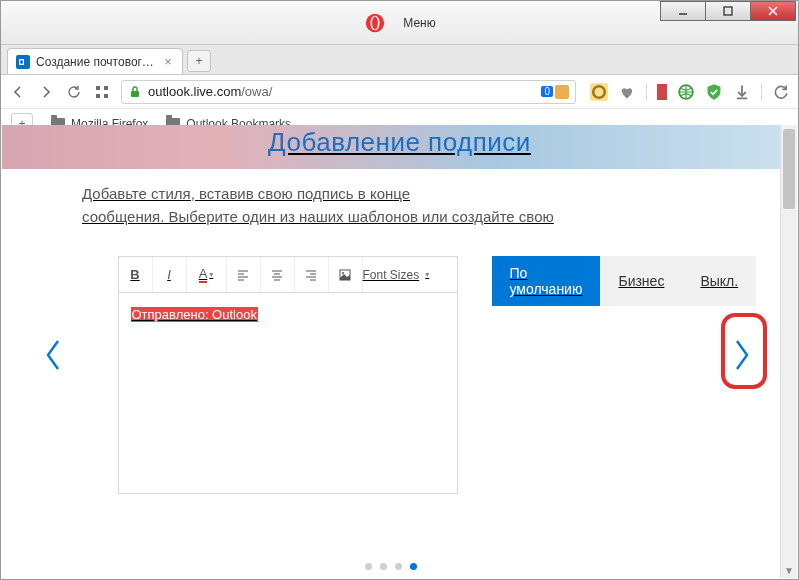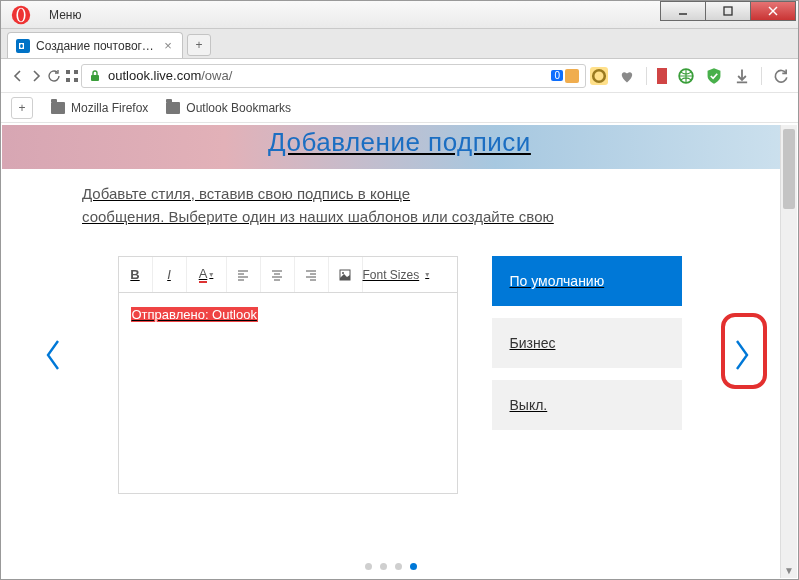--- a/index.html
+++ b/index.html
@@ -1,35 +1,35 @@
 <!DOCTYPE html>
 <html><head>
 <meta charset="utf-8">
 <style>
   * { box-sizing: border-box; margin: 0; padding: 0; }
   body { font-family: "Segoe UI", Arial, sans-serif; font-size: 12px; background: #fff; width:799px; height:580px; overflow:hidden; border:1px solid #999; position:relative;}
   
-  .titlebar { height:28px; background:linear-gradient(to bottom,#f9f9f9,#eaeaea); border-bottom:1px solid #c9c9c9; display:flex; align-items:stretch; position:relative;}
+  .titlebar { height:44px; background:linear-gradient(to bottom,#f9f9f9,#eaeaea); border-bottom:1px solid #c9c9c9; display:flex; align-items:stretch; position:relative;justify-content:center;}
   .opera-badge { width:40px; display:flex; align-items:center; justify-content:center; }
   .opera-badge svg { width:22px; height:22px;}
   .menu-lbl { display:flex; align-items:center; padding:0 8px; color:#333; font-size:12px;}
   .win-controls { position:absolute; right:2px; top:0; display:flex; }
   .win-btn { width:46px; height:20px; border:1px solid #6a6a6a; background:linear-gradient(to bottom,#f5f5f5,#d6d6d6); display:flex; align-items:center; justify-content:center; margin-left:-1px;}
   .win-btn.close { background:linear-gradient(to bottom,#e57373,#c93434); color:#fff;}
   .win-btn svg { width:10px; height:10px;}
   
   .tabstrip { height:30px; background:#e8e8e8; border-bottom:1px solid #c9c9c9; display:flex; align-items:flex-end; padding-left:6px; gap:4px;}
   .tab { height:26px; background:#fff; border:1px solid #c4c4c4; border-bottom:none; border-radius:4px 4px 0 0; display:flex; align-items:center; padding:0 8px; min-width:176px; max-width:176px; gap:6px;}
   .tab .favicon { width:14px; height:14px; background:#0072c6; border-radius:2px; display:flex; align-items:center; justify-content:center;}
   .tab .favicon svg { width:10px; height:10px; }
   .tab .title { flex:1; white-space:nowrap; overflow:hidden; text-overflow:ellipsis; font-size:12px; color:#333;}
   .tab .closex { width:12px; color:#888; font-size:13px; text-align:center;}
   .newtab { width:24px; height:22px; border:1px solid #c4c4c4; background:#f2f2f2; border-radius:3px; display:flex; align-items:center; justify-content:center; color:#666; margin-bottom:2px;}
   
-  .addrrow { height:34px; display:flex; align-items:center; padding:0 8px; border-bottom:1px solid #e4e4e4;}
+  .addrrow { height:34px; display:flex; align-items:center; gap:10px; padding:0 8px; border-bottom:1px solid #e4e4e4;}
   .nav-btn { width:18px; height:18px; display:flex; align-items:center; justify-content:center; color:#6b6b6b;}
   .nav-btn svg { width:14px; height:14px;}
   .urlbox { flex:1; height:24px; border:1px solid #cfcfcf; border-radius:3px; display:flex; align-items:center; padding:0 6px; gap:6px; background:#fff;}
   .lock { width:14px; height:14px; color:#3a9e3a;}
   .urltext { flex:1; color:#666; font-size:13px;}
   .host { color:#222;}
   .url-badge { height:16px; display:flex; align-items:center; gap:2px; font-size:10px;}
   .bluepill { background:#0d6efd; color:#fff; padding:0 3px; border-radius:2px;}
   .orangepill { background:#f0ad4e; width:14px; height:14px; border-radius:2px;}
   .right-icons { display:flex; align-items:center; gap:10px; padding-left:4px;}
@@ -60,21 +60,21 @@
   
   .editor { width:340px; border:1px solid #d8d8d8;}
   .toolbar { height:36px; border-bottom:1px solid #d8d8d8; display:flex; align-items:center;}
   .tbtn { width:34px; height:100%; display:flex; align-items:center; justify-content:center; color:#555; border-right:1px solid #eee; font-size:13px;}
   .tbtn svg{ width:14px;height:14px;}
   .tbtn .caret{ font-size:8px; margin-left:2px; color:#888;}
   .tbtn.wider{ width:90px; font-size:12px; justify-content:flex-start; gap:4px; border-right:none;}
   .ed-body { min-height:200px; padding:14px 12px; font-size:13px;}
   .sel { background:#ef4444; color:#fff; padding:0 1px;}
   
-  .tpl-list { width:190px; display:flex; flex-direction:column; gap:12px;}
+  .tpl-list { width:190px; display:flex; flex-direction:row; }
   .tpl { height:50px; display:flex; align-items:center; padding:0 18px; font-size:14px; color:#333; background:#f1f1f1;}
   .tpl.active { background:#0078d7; color:#fff;}
   
   .chev { position:absolute; top:200px; width:34px; height:60px; display:flex; align-items:center; justify-content:center;}
   .chev svg { width:22px; height:36px; stroke:#0078d7; stroke-width:2.4; fill:none;}
   .chev.left { left:34px;}
   .chev.right { right:38px;}
   .highlight-ring { position:absolute; border:4px solid #e3302f; border-radius:14px; width:46px; height:76px; top:188px; right:30px;}
   
   .dots { position:absolute; bottom:8px; left:0; right:17px; display:flex; justify-content:center; gap:8px;}

